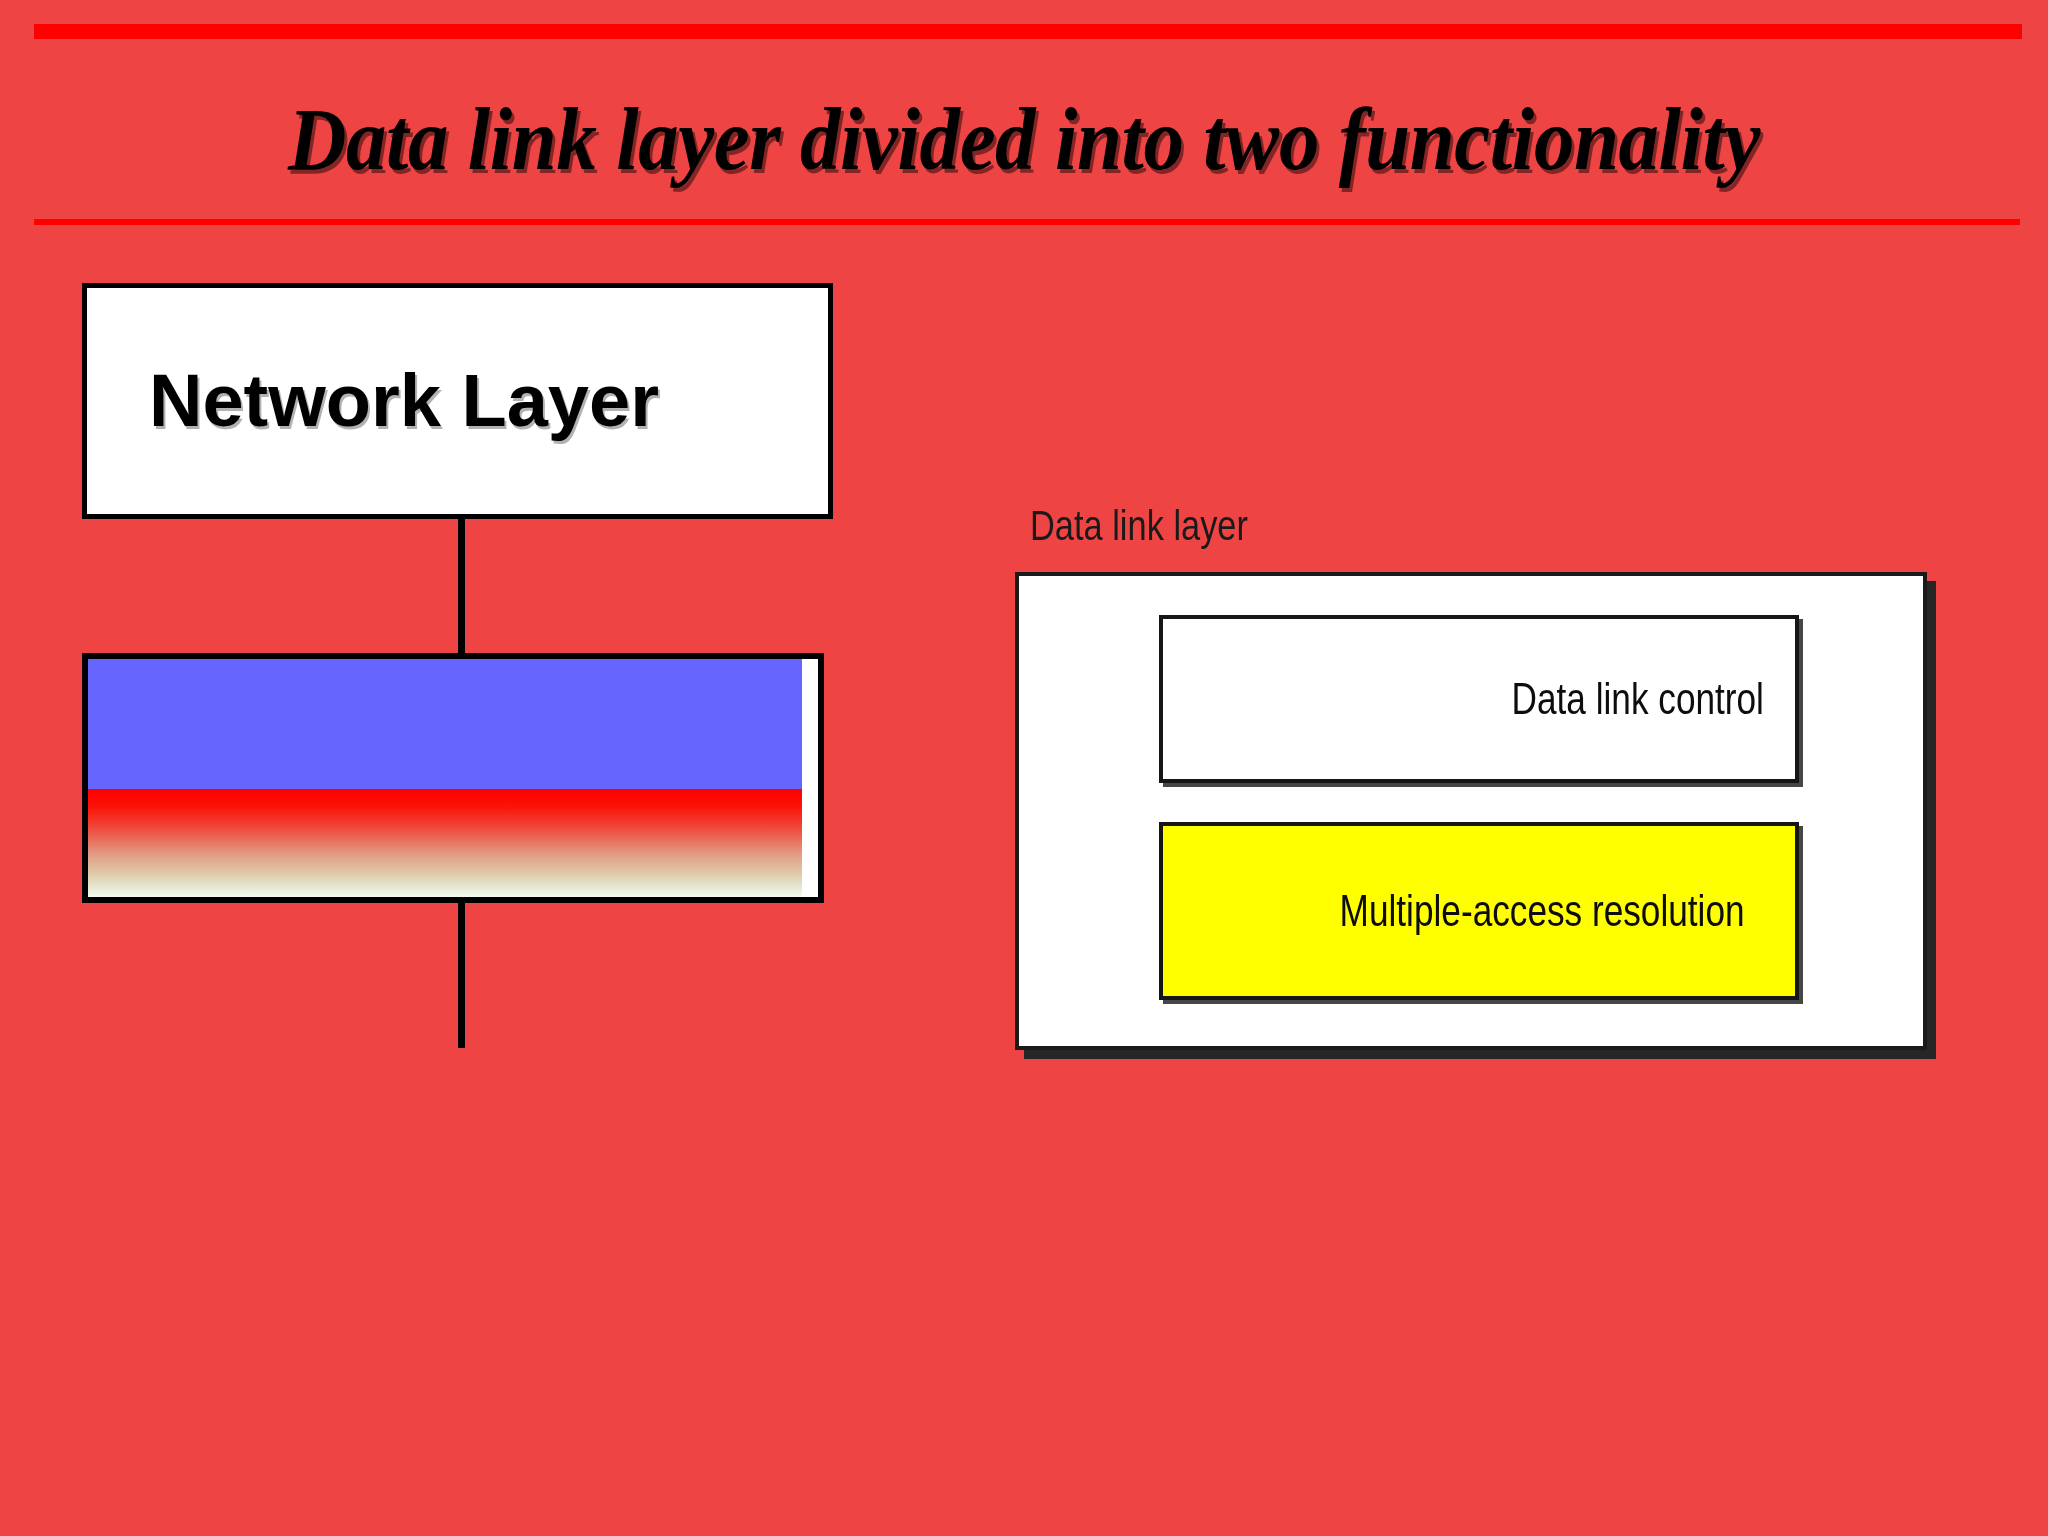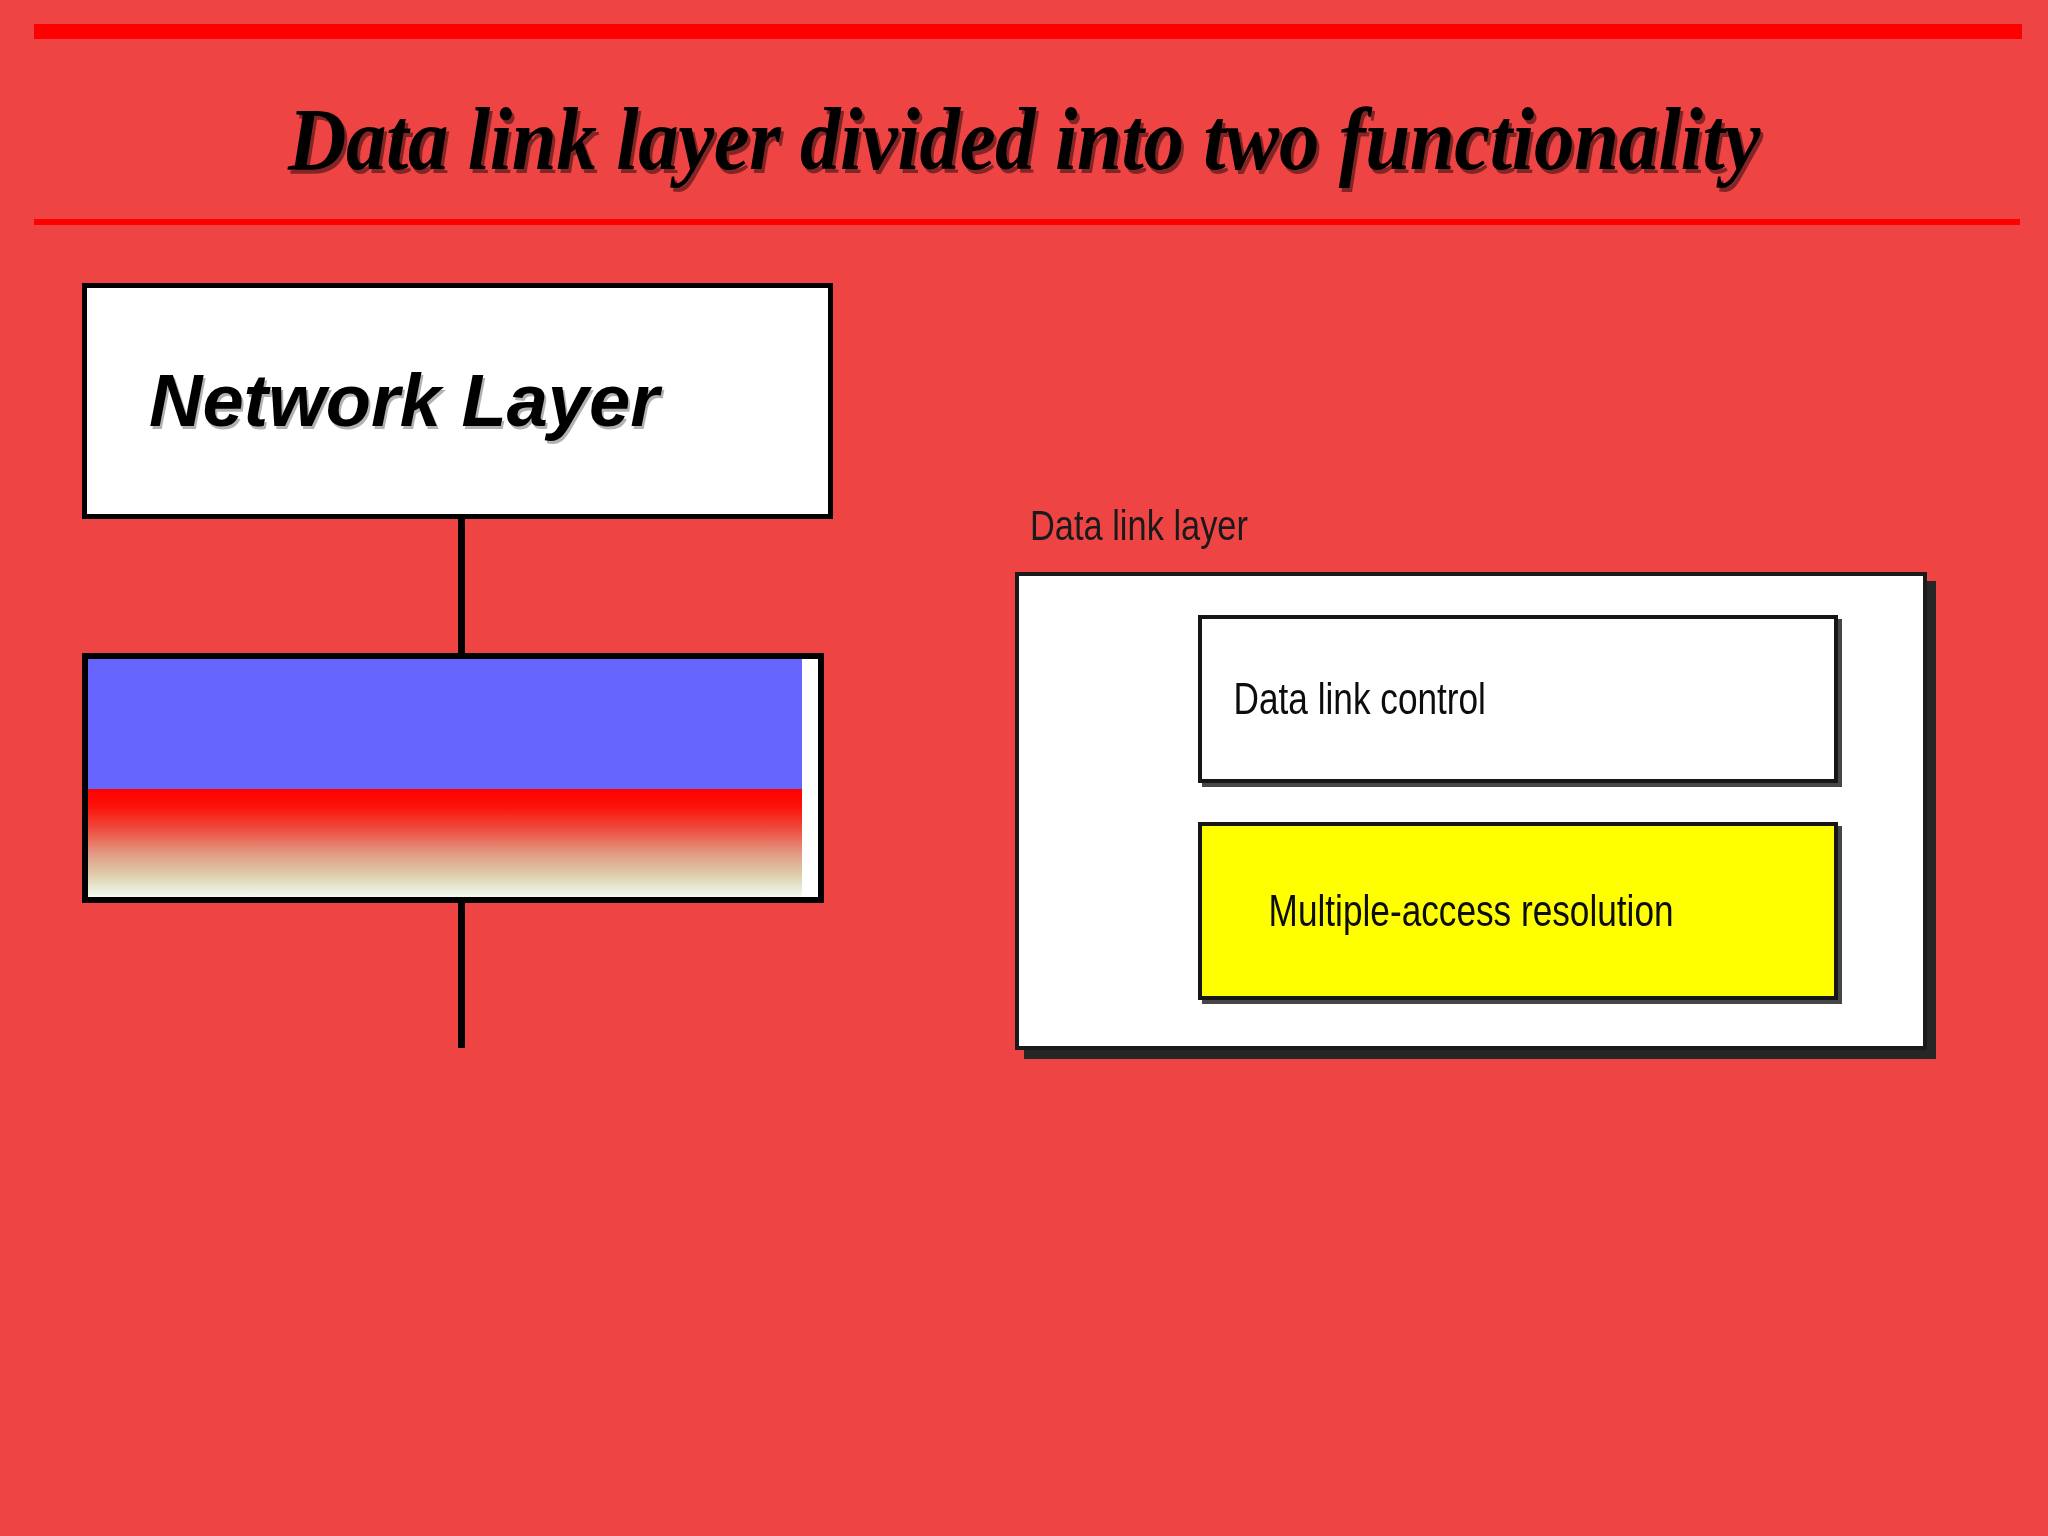--- a/index.html
+++ b/index.html
@@ -66,21 +66,20 @@
     background: #ffffff;
     border: 5px solid #000000;
   }
   .layer-box .layer-label {
     position: absolute;
     left: 62px;
     top: 50%;
     transform: translateY(-50%);
     font-family: "Liberation Sans", sans-serif;
     font-weight: bold;
-    font-style: italic;
     font-size: 74px;
     line-height: 80px;
     color: #000000;
     white-space: nowrap;
     text-shadow: 2px 3px 0px rgba(0,0,0,0.30);
   }
 
   #network-layer-box {
     left: 82px;
     top: 283px;
@@ -168,22 +167,21 @@
     box-shadow: 9px 9px 0px 0px #262626;
   }
 
   .inner-box {
     position: absolute;
     box-sizing: border-box;
     border: 4px solid #161616;
     box-shadow: 4px 4px 0px 0px rgba(38,38,38,0.85);
     display: flex;
     align-items: center;
-    justify-content: flex-start;
-    margin-left: 39px;
+    justify-content: flex-end;
   }
   #datalink-control-box {
     left: 140px;
     top: 39px;
     width: 640px;
     height: 168px;
     background: #ffffff;
   }
   #multiple-access-box {
     left: 140px;

